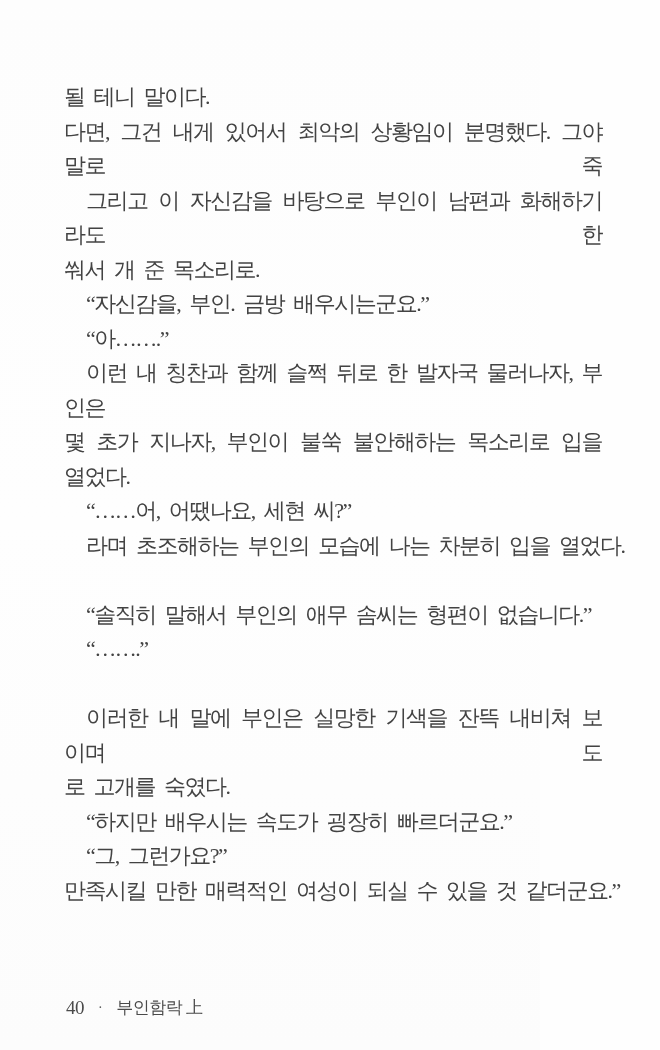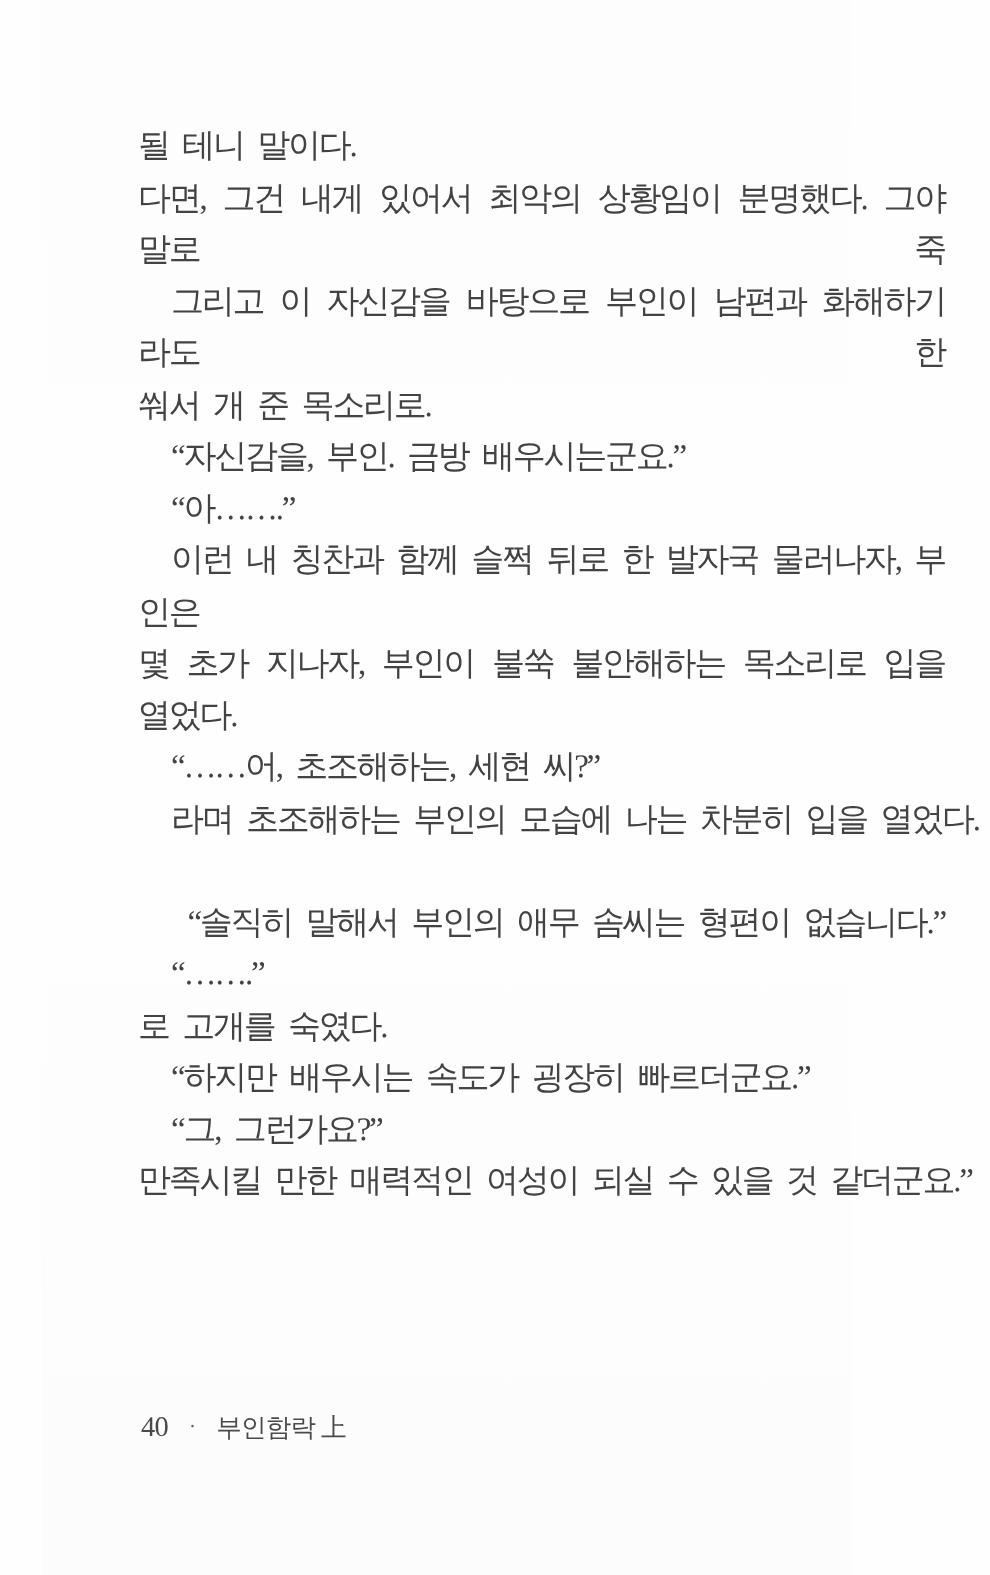--- a/index.html
+++ b/index.html
@@ -14,21 +14,20 @@
     overflow: hidden;
     font-family: "Liberation Serif", "DejaVu Serif", serif;
   }
   .page {
     position: absolute;
     top: 0;
     left: 0;
     width: 540px;
     height: 1050px;
     background: linear-gradient(180deg, #fdfdfd 0%, #fefefe 50%, #fcfcfc 100%);
-    margin-left: 28px;
   }
   .text-block {
     position: absolute;
     top: 80px;
     left: 64px;
     width: 538px;
   }
   p.line {
     margin: 0;
     padding: 0;
@@ -43,26 +42,25 @@
   p.line.justify {
     white-space: normal;
     text-align: justify;
     text-align-last: justify;
   }
   p.line.indent {
     text-indent: 1em;
   }
   p.line.gap {
     margin-top: 34.5px;
-    text-align: right;
   }
   .footer {
     position: absolute;
     left: 66px;
-    top: 940px;
+    top: 996px;
     display: flex;
     align-items: center;
     color: #4a4a4a;
     font-size: 18px;
     letter-spacing: -0.5px;
   }
   .footer .page-num {
     font-size: 19px;
   }
   .footer .dot {
@@ -81,24 +79,25 @@
 
   <div class="text-block">
     <p class="line">될 테니 말이다.</p>
     <p class="line justify">다면, 그건 내게 있어서 최악의 상황임이 분명했다. 그야말로 죽</p>
     <p class="line indent justify">그리고 이 자신감을 바탕으로 부인이 남편과 화해하기라도 한</p>
     <p class="line">쒀서 개 준 목소리로.</p>
     <p class="line indent">“자신감을, 부인. 금방 배우시는군요.”</p>
     <p class="line indent">“아…….”</p>
     <p class="line indent justify">이런 내 칭찬과 함께 슬쩍 뒤로 한 발자국 물러나자, 부인은</p>
     <p class="line justify">몇 초가 지나자, 부인이 불쑥 불안해하는 목소리로 입을 열었다.</p>
-    <p class="line indent">“……어, 초조해하는, 세현 씨?”</p>
+    <p class="line indent">“……어, 어땠나요, 세현 씨?”</p>
     <p class="line indent">라며 초조해하는 부인의 모습에 나는 차분히 입을 열었다.</p>
     <p class="line indent gap">“솔직히 말해서 부인의 애무 솜씨는 형편이 없습니다.”</p>
     <p class="line indent">“…….”</p>
+    <p class="line indent justify gap">이러한 내 말에 부인은 실망한 기색을 잔뜩 내비쳐 보이며 도</p>
     <p class="line">로 고개를 숙였다.</p>
     <p class="line indent">“하지만 배우시는 속도가 굉장히 빠르더군요.”</p>
     <p class="line indent">“그, 그런가요?”</p>
     <p class="line">만족시킬 만한 매력적인 여성이 되실 수 있을 것 같더군요.”</p>
 
   </div>
 
   <div class="footer">
     <span class="page-num">40</span>
     <span class="dot">·</span>

